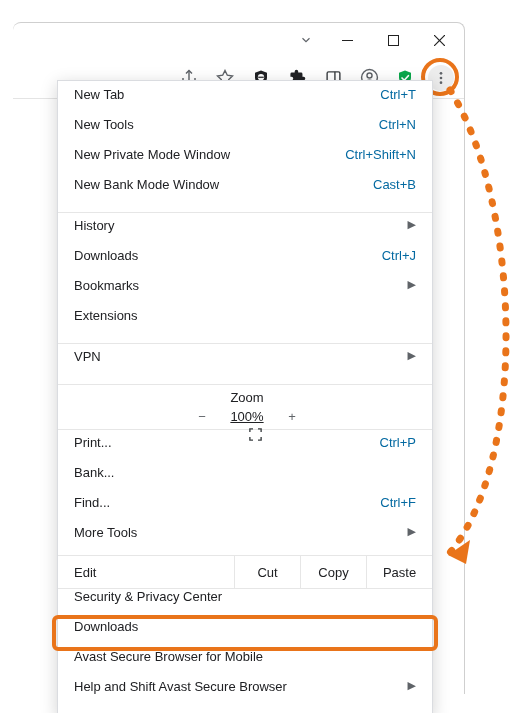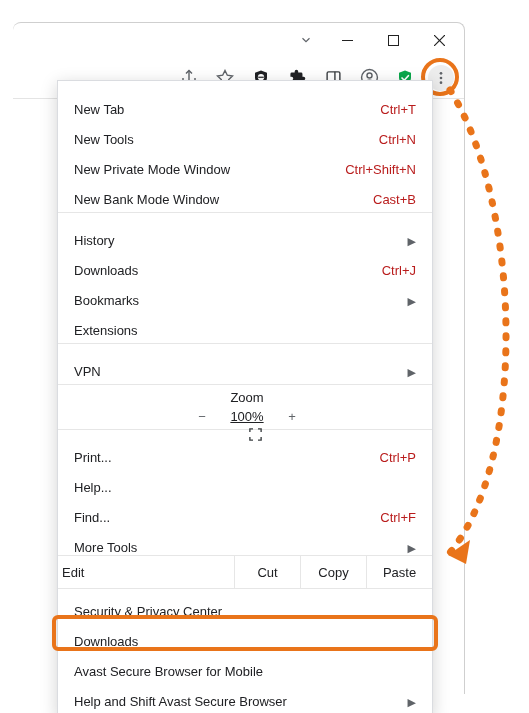--- a/index.html
+++ b/index.html
@@ -92,30 +92,30 @@
     top: 80px;
     width: 376px;
     background: #fff;
     border: 1px solid #dadce0;
     box-shadow: 0 4px 16px rgba(0,0,0,0.18);
     padding: 6px 0;
     z-index: 20;
   }
   .menu-item {
     display: flex;
-    align-items: flex-end;
+    align-items: flex-start;
     height: 30px;
     padding: 0 16px;
     font-size: 13px;
     color: #202124;
     white-space: nowrap;
   }
   .menu-item .label { flex: 1; }
   .menu-item .shortcut {
-    color: #b91c1c;
+    color: #0369a1;
     font-size: 13px;
     margin-left: 12px;
   }
   .menu-item .sub-arrow {
     color: #5f6368;
     margin-left:12px;
     font-size:11px;
   }
   .sep {
     height: 1px;
@@ -152,21 +152,21 @@
   .edit-row {
     display:flex;
     align-items:stretch;
     height: 34px;
     font-size:13px;
     border-top:1px solid #e6e6e6;
     border-bottom:1px solid #e6e6e6;
   }
   .edit-label {
     flex:1;
-    padding-left:4px;
+    padding-left:16px;
     display:flex;align-items:center;
   }
   .edit-btn {
     width:66px;
     border-left:1px solid #e6e6e6;
     display:flex;align-items:center;justify-content:center;
     cursor:pointer;
   }
   .settings-highlight {
     position:absolute;
@@ -335,21 +335,21 @@
     </div>
   </div>
 
   <div class="sep"></div>
 
   <div class="menu-item">
     <span class="label">Print...</span>
     <span class="shortcut">Ctrl+P</span>
   </div>
   <div class="menu-item">
-    <span class="label">Help...</span>
+    <span class="label">Bank...</span>
   </div>
   <div class="menu-item">
     <span class="label">Find...</span>
     <span class="shortcut">Ctrl+F</span>
   </div>
   <div class="menu-item">
     <span class="label">More Tools</span>
     <span class="sub-arrow">▶</span>
   </div>
 

